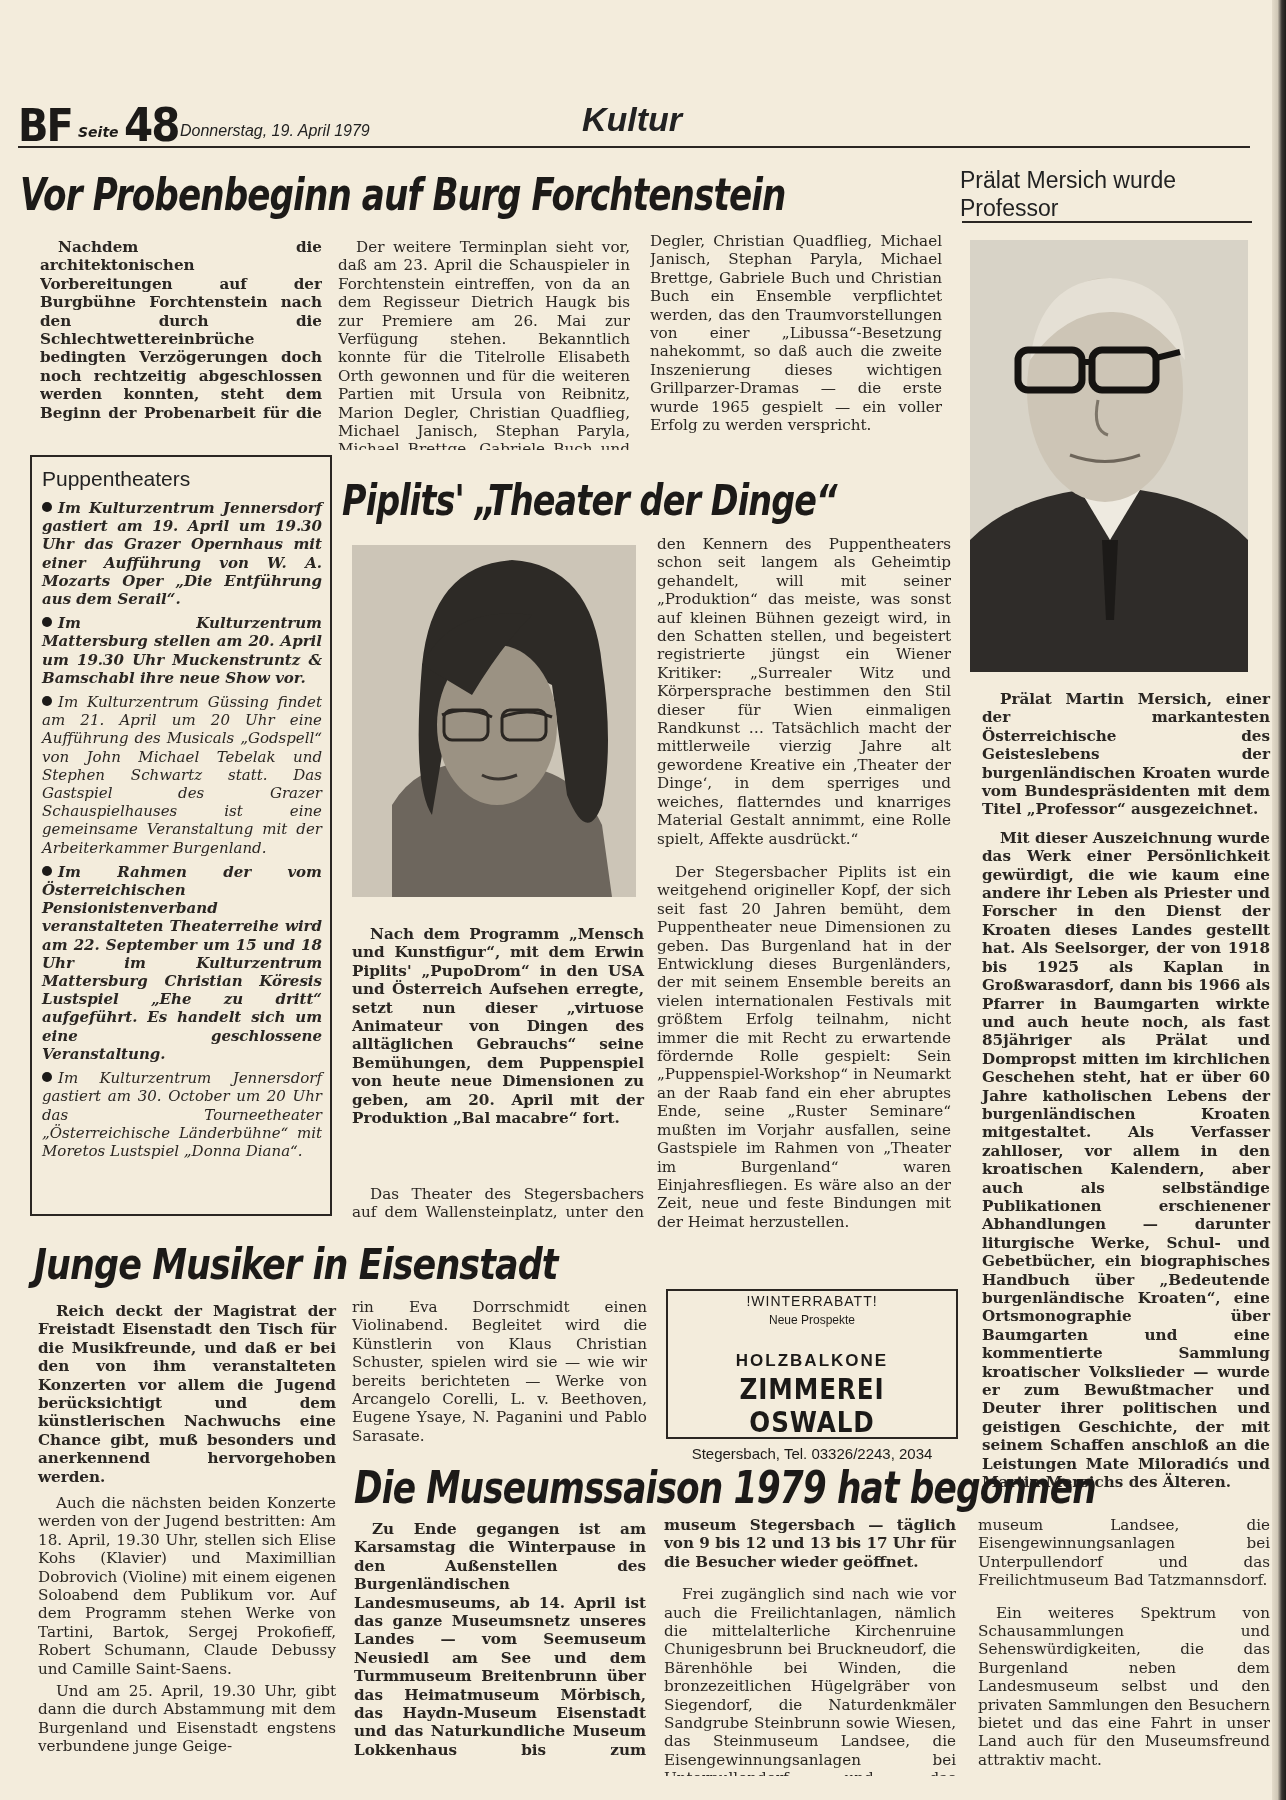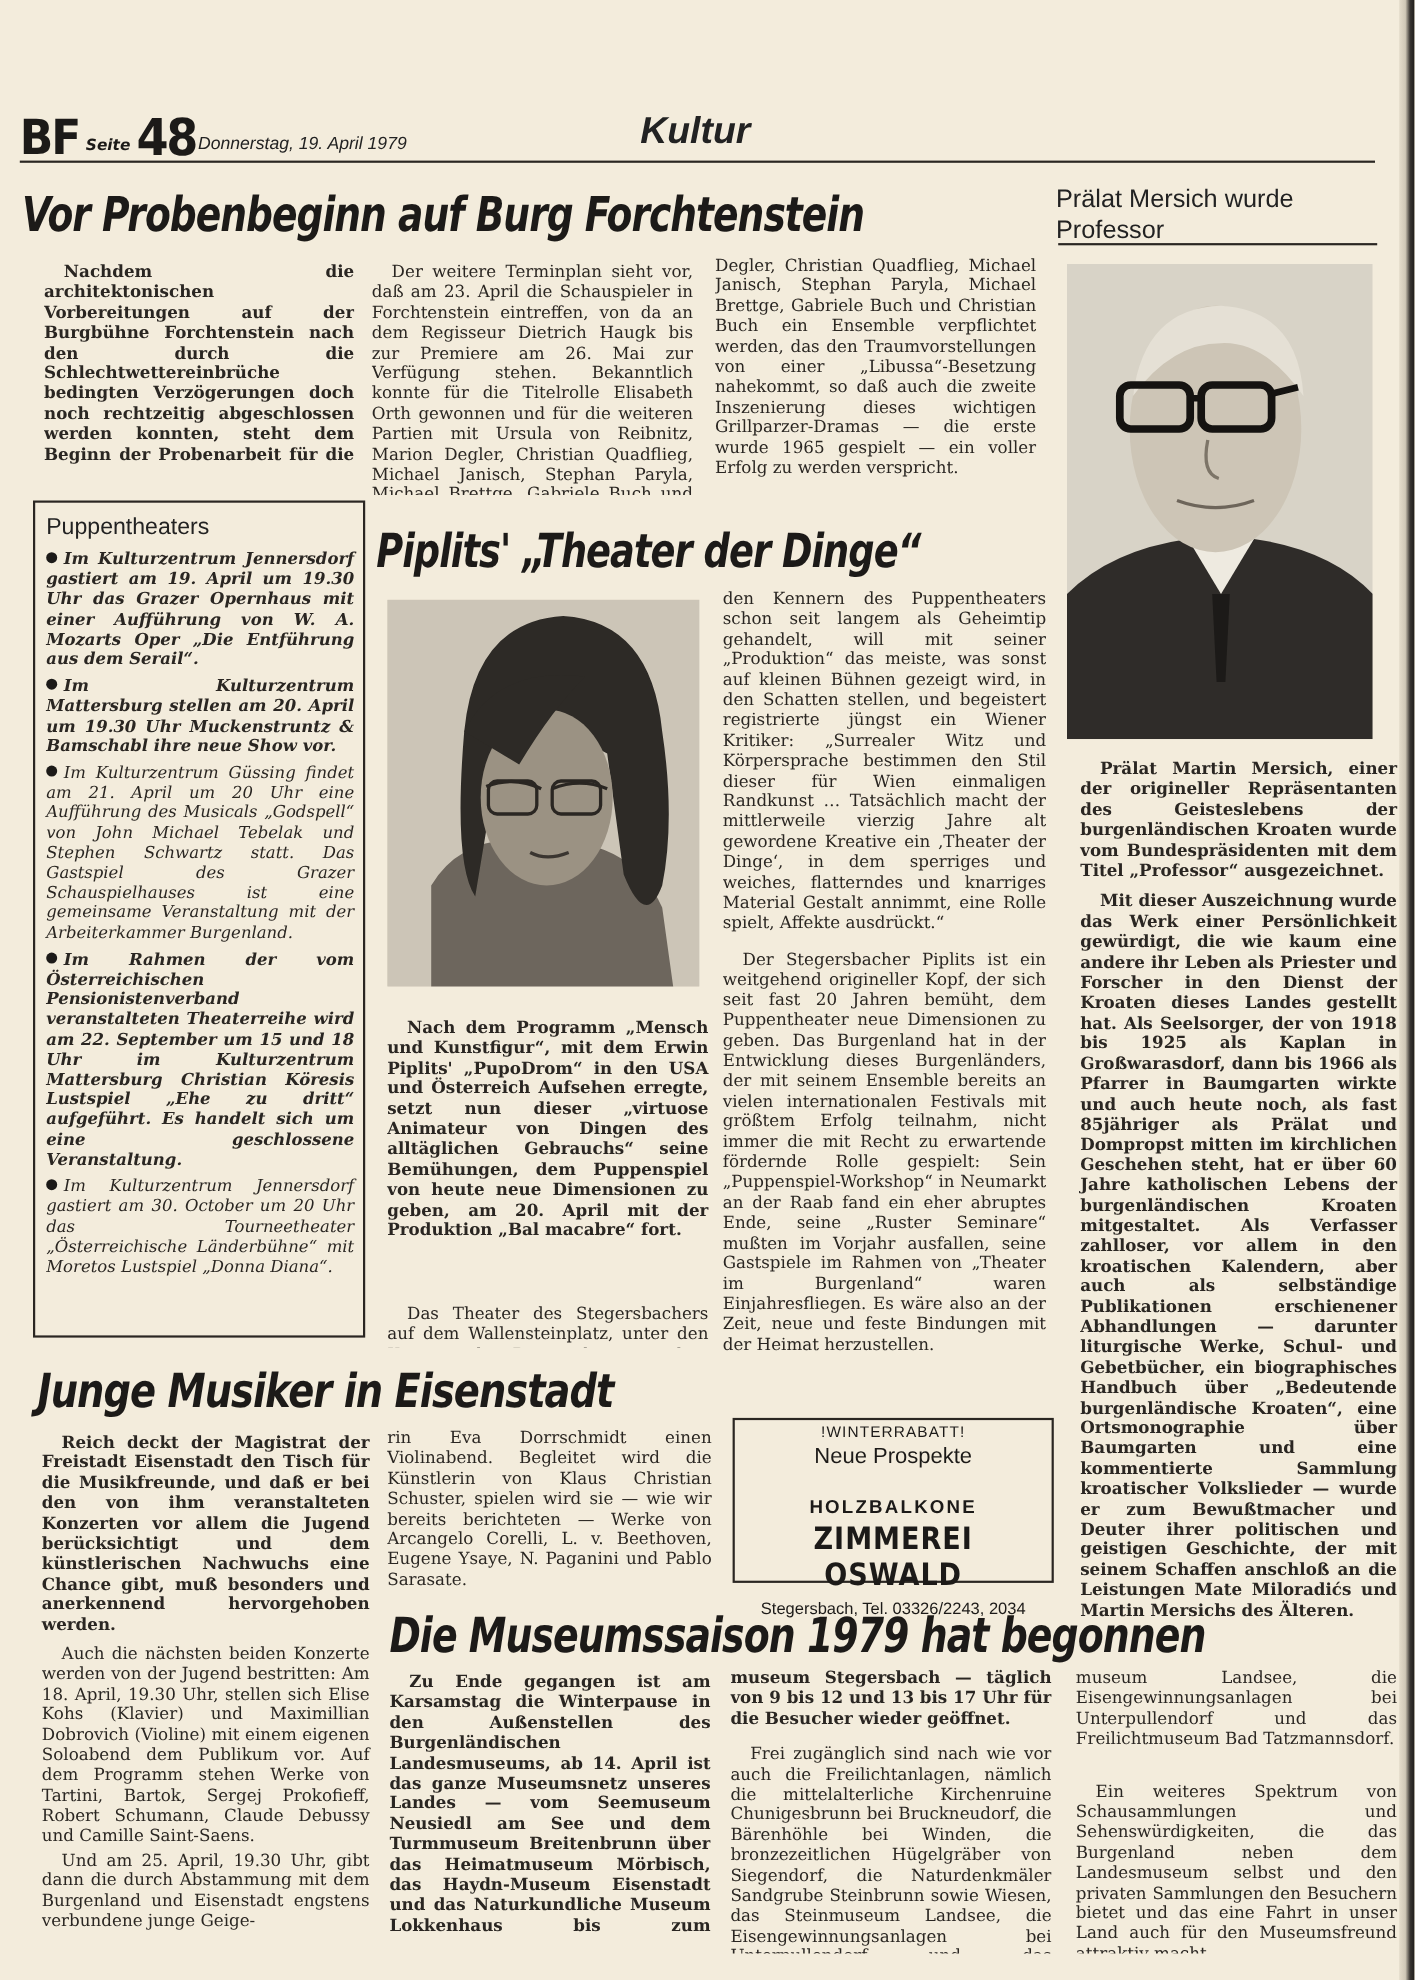--- a/index.html
+++ b/index.html
@@ -31,21 +31,21 @@
   .box { position:absolute; border:2px solid #2a2622; }
   .box-title { font-family:"Liberation Sans", sans-serif; font-size:21px; color:#222; margin:10px 0 8px 10px; }
   .preview-item { margin:0 8px 6px 10px; font-size:15px; line-height:18.2px; text-align:justify;font-style:italic; }
   .preview-item.b { font-weight:bold; }
   .preview-item.i { font-style:italic; }
   .bullet { display:inline-block; width:10px; height:10px; border-radius:50%; background:#1c1a18; margin-right:6px; vertical-align:1px; }
   .side-title { position:absolute; left:960px; top:166px; font-family:"Liberation Sans", sans-serif; font-size:23px; line-height:28px; color:#222; }
   .photo { position:absolute; overflow:hidden; }
   .ad { position:absolute; border:2px solid #2a2622; text-align:center; font-family:"Liberation Sans", sans-serif; color:#1c1a18; }
   .ad .l1 { font-size:14px; margin-top:2px; letter-spacing:1px; }
-  .ad .l2 { font-size:20px; margin-top:4px; }
+  .ad .l2 { font-size:12px; margin-top:4px; }
   .ad .l3 { font-size:17px; font-weight:bold; margin-top:24px; letter-spacing:2px; }
   .ad .l4 { font-family:"DejaVu Sans", sans-serif; font-size:28px; font-weight:bold; letter-spacing:1px; transform:scaleX(0.88); margin-top:2px; }
   .ad .l5 { font-size:15px; margin-top:6px; }
 </style>
 </head>
 <body>
 
 <div class="page-edge"></div>
 
 <div class="abs masthead-bf">BF</div>
@@ -114,21 +114,21 @@
     <ellipse cx="135" cy="150" rx="78" ry="112" fill="#cdc5b6"></ellipse>
     <path d="M60 120 Q70 40 140 38 Q210 42 215 120 Q180 70 140 72 Q95 72 60 120 Z" fill="#e5e0d5"></path>
     <rect x="48" y="110" width="64" height="40" rx="10" fill="none" stroke="#151311" stroke-width="7"></rect>
     <rect x="122" y="110" width="64" height="40" rx="10" fill="none" stroke="#151311" stroke-width="7"></rect>
     <path d="M112 122 L122 122 M186 118 L210 112" stroke="#151311" stroke-width="6"></path>
     <path d="M100 215 Q135 228 170 215" stroke="#6d655a" stroke-width="3" fill="none"></path>
     <path d="M128 160 Q122 190 138 195" stroke="#7d7568" stroke-width="3" fill="none"></path>
   </svg>
 </div>
 <div class="col bold" style="left:982px; top:690px; width:288px;">
-  <p>Prälat Martin Mersich, einer der origineller Repräsentanten des Geisteslebens der burgenländischen Kroaten wurde vom Bundespräsidenten mit dem Titel „Professor“ ausgezeichnet.</p>
+  <p>Prälat Martin Mersich, einer der markantesten Österreichische des Geisteslebens der burgenländischen Kroaten wurde vom Bundespräsidenten mit dem Titel „Professor“ ausgezeichnet.</p>
   <p style="margin-top:10px;">Mit dieser Auszeichnung wurde das Werk einer Persönlichkeit gewürdigt, die wie kaum eine andere ihr Leben als Priester und Forscher in den Dienst der Kroaten dieses Landes gestellt hat. Als Seelsorger, der von 1918 bis 1925 als Kaplan in Großwarasdorf, dann bis 1966 als Pfarrer in Baumgarten wirkte und auch heute noch, als fast 85jähriger als Prälat und Dompropst mitten im kirchlichen Geschehen steht, hat er über 60 Jahre katholischen Lebens der burgenländischen Kroaten mitgestaltet. Als Verfasser zahlloser, vor allem in den kroatischen Kalendern, aber auch als selbständige Publikationen erschienener Abhandlungen — darunter liturgische Werke, Schul- und Gebetbücher, ein biographisches Handbuch über „Bedeutende burgenländische Kroaten“, eine Ortsmonographie über Baumgarten und eine kommentierte Sammlung kroatischer Volkslieder — wurde er zum Bewußtmacher und Deuter ihrer politischen und geistigen Geschichte, der mit seinem Schaffen anschloß an die Leistungen Mate Miloradićs und Martin Mersichs des Älteren.</p>
 </div>
 
 <div class="headline" style="left:34px; top:1240px; font-size:38px; transform:scaleX(0.92) scaleY(1.12);">Junge Musiker in Eisenstadt</div>
 <div class="col bold" style="left:38px; top:1302px; width:298px;">
   <p>Reich deckt der Magistrat der Freistadt Eisenstadt den Tisch für die Musikfreunde, und daß er bei den von ihm veranstalteten Konzerten vor allem die Jugend berücksichtigt und dem künstlerischen Nachwuchs eine Chance gibt, muß besonders und anerkennend hervorgehoben werden.</p>
 </div>
 <div class="col" style="left:38px; top:1494px; width:298px;">
   <p>Auch die nächsten beiden Konzerte werden von der Jugend bestritten: Am 18. April, 19.30 Uhr, stellen sich Elise Kohs (Klavier) und Maximillian Dobrovich (Violine) mit einem eigenen Soloabend dem Publikum vor. Auf dem Programm stehen Werke von Tartini, Bartok, Sergej Prokofieff, Robert Schumann, Claude Debussy und Camille Saint-Saens.</p>
   <p style="height:74px; overflow:hidden;">Und am 25. April, 19.30 Uhr, gibt dann die durch Abstammung mit dem Burgenland und Eisenstadt engstens verbundene junge Geige-</p>
@@ -148,14 +148,14 @@
 <div class="headline" style="left:354px; top:1462px; font-size:40px; transform:scaleX(0.86) scaleY(1.1);">Die Museumssaison 1979 hat begonnen</div>
 <div class="col bold" style="left:354px; top:1520px; width:292px; height:240px; overflow:hidden;">
   <p>Zu Ende gegangen ist am Karsamstag die Winterpause in den Außenstellen des Burgenländischen Landesmuseums, ab 14. April ist das ganze Museumsnetz unseres Landes — vom Seemuseum Neusiedl am See und dem Turmmuseum Breitenbrunn über das Heimatmuseum Mörbisch, das Haydn-Museum Eisenstadt und das Naturkundliche Museum Lokkenhaus bis zum Stadtmuseum Pinkafeld sowie dem Landschaftsmuseum Stegersbach — täglich von 9 bis 12 und 13 bis 17 Uhr für die Besucher wieder geöffnet.</p>
 </div>
 <div class="col" style="left:664px; top:1516px; width:292px; height:260px; overflow:hidden;">
   <p class="bold" style="text-indent:0; font-weight:bold;">museum Stegersbach — täglich von 9 bis 12 und 13 bis 17 Uhr für die Besucher wieder geöffnet.</p>
   <p style="margin-top:14px;">Frei zugänglich sind nach wie vor auch die Freilichtanlagen, nämlich die mittelalterliche Kirchenruine Chunigesbrunn bei Bruckneudorf, die Bärenhöhle bei Winden, die bronzezeitlichen Hügelgräber von Siegendorf, die Naturdenkmäler Sandgrube Steinbrunn sowie Wiesen, das Steinmuseum Landsee, die Eisengewinnungsanlagen bei Unterpullendorf und das Freilichtmuseum Bad Tatzmannsdorf.</p>
 </div>
 <div class="col" style="left:978px; top:1516px; width:292px; height:260px; overflow:hidden;">
   <p style="text-indent:0;">museum Landsee, die Eisengewinnungsanlagen bei Unterpullendorf und das Freilichtmuseum Bad Tatzmannsdorf.</p>
-  <p style="margin-top:30px;">Ein weiteres Spektrum von Schausammlungen und Sehenswürdigkeiten, die das Burgenland neben dem Landesmuseum selbst und den privaten Sammlungen den Besuchern bietet und das eine Fahrt in unser Land auch für den Museumsfreund attraktiv macht.</p>
+  <p style="margin-top:14px;">Ein weiteres Spektrum von Schausammlungen und Sehenswürdigkeiten, die das Burgenland neben dem Landesmuseum selbst und den privaten Sammlungen den Besuchern bietet und das eine Fahrt in unser Land auch für den Museumsfreund attraktiv macht.</p>
 </div>
 
 </body></html>

